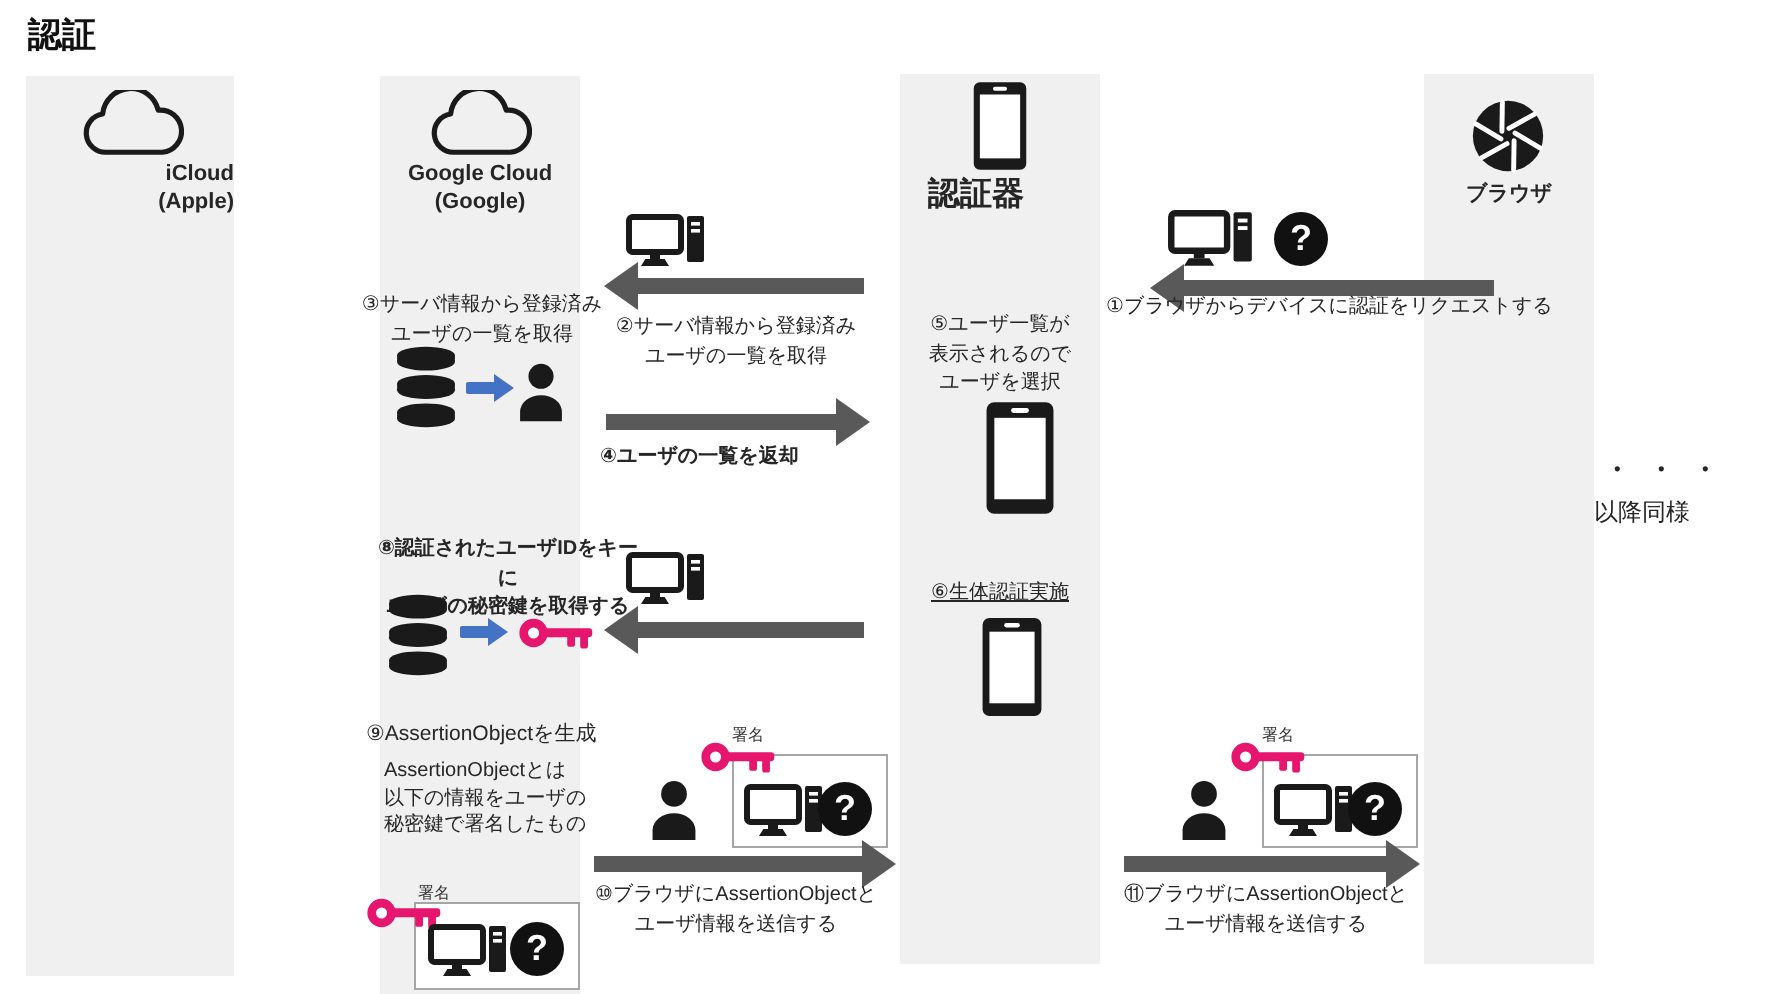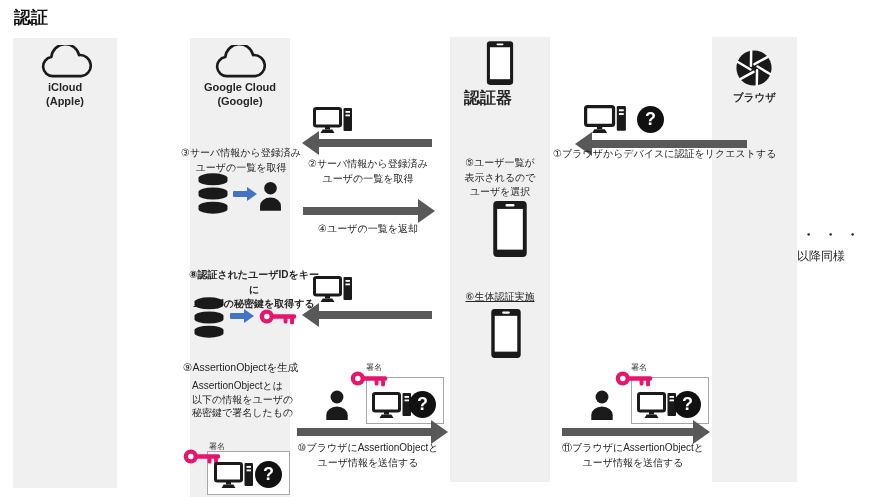--- a/index.html
+++ b/index.html
@@ -109,21 +109,21 @@
   <div class="title">認証</div>
 
   <div class="col" style="left:13px;top:38px;width:104px;height:450px;"></div>
   <div class="col" style="left:190px;top:38px;width:100px;height:459px;"></div>
   <div class="col" style="left:450px;top:37px;width:100px;height:445px;"></div>
   <div class="col" style="left:712px;top:37px;width:85px;height:445px;"></div>
 
   <svg class="icon" style="left:40px;top:45px;width:52px;height:34px;">
       <use href="#sym-cloud"></use>
     </svg>
-  <div class="col-label pre" style="left:13px;top:80px;width:104px;">iCloud
+  <div class="col-label pre" style="left:13px;top:80px;width:104px;text-align:right;">iCloud
 (Apple)</div>
 
   <svg class="icon" style="left:214px;top:45px;width:52px;height:34px;">
       <use href="#sym-cloud"></use>
     </svg>
   <div class="col-label pre" style="left:190px;top:80px;width:100px;">Google Cloud
 (Google)</div>
 
   <svg class="icon" style="left:486px;top:40px;width:28px;height:46px;">
       <use href="#sym-phone"></use>
@@ -165,21 +165,21 @@
       <div class="head"></div>
     </div>
   <svg class="icon" style="left:259px;top:181px;width:23px;height:30px;">
       <use href="#sym-person"></use>
     </svg>
 
   <div class="arrow right" style="left:303px;top:199px;width:132px;">
       <div class="shaft"></div>
       <div class="head"></div>
     </div>
-  <div class="step-text nowrap" style="left:318px;top:222px;">④ユーザの一覧を返却</div>
+  <div class="step-text nowrap" style="left:300px;top:222px;font-weight:bold;">④ユーザの一覧を返却</div>
 
   <div class="step-text pre center" style="left:450px;top:156px;width:100px;">⑤ユーザ一覧が
 表示されるので
 ユーザを選択</div>
   <svg class="icon" style="left:492px;top:200px;width:36px;height:58px;">
       <use href="#sym-phone"></use>
     </svg>
 
   <div class="step-text center nowrap" style="left:450px;top:290px;width:100px;text-decoration:underline;">⑥生体認証実施</div>
   <svg class="icon" style="left:490px;top:308px;width:32px;height:51px;">

